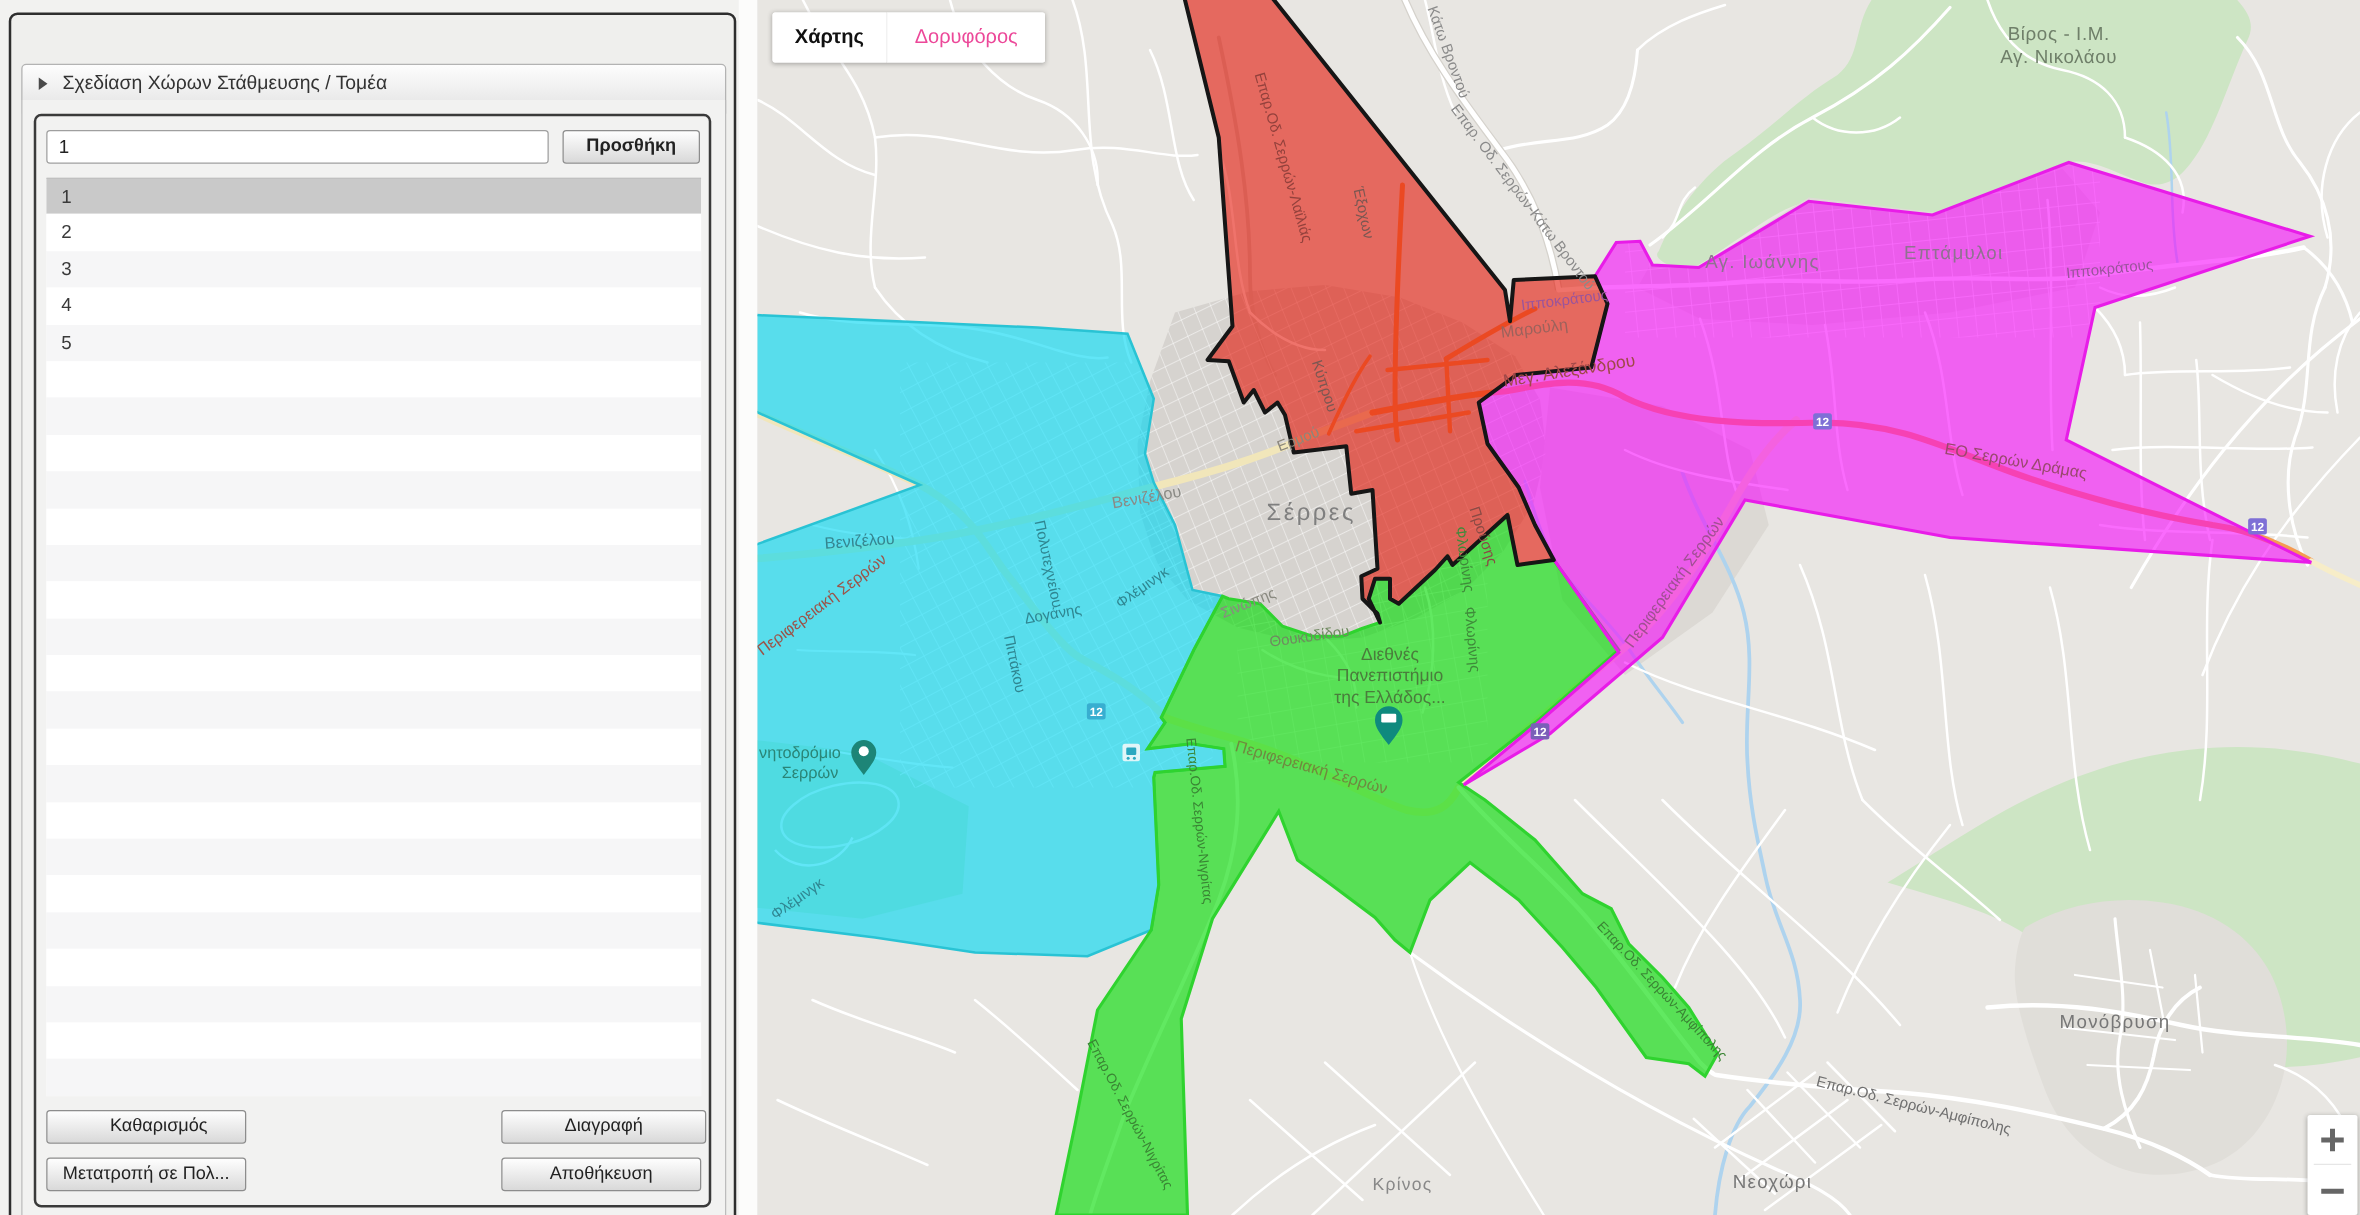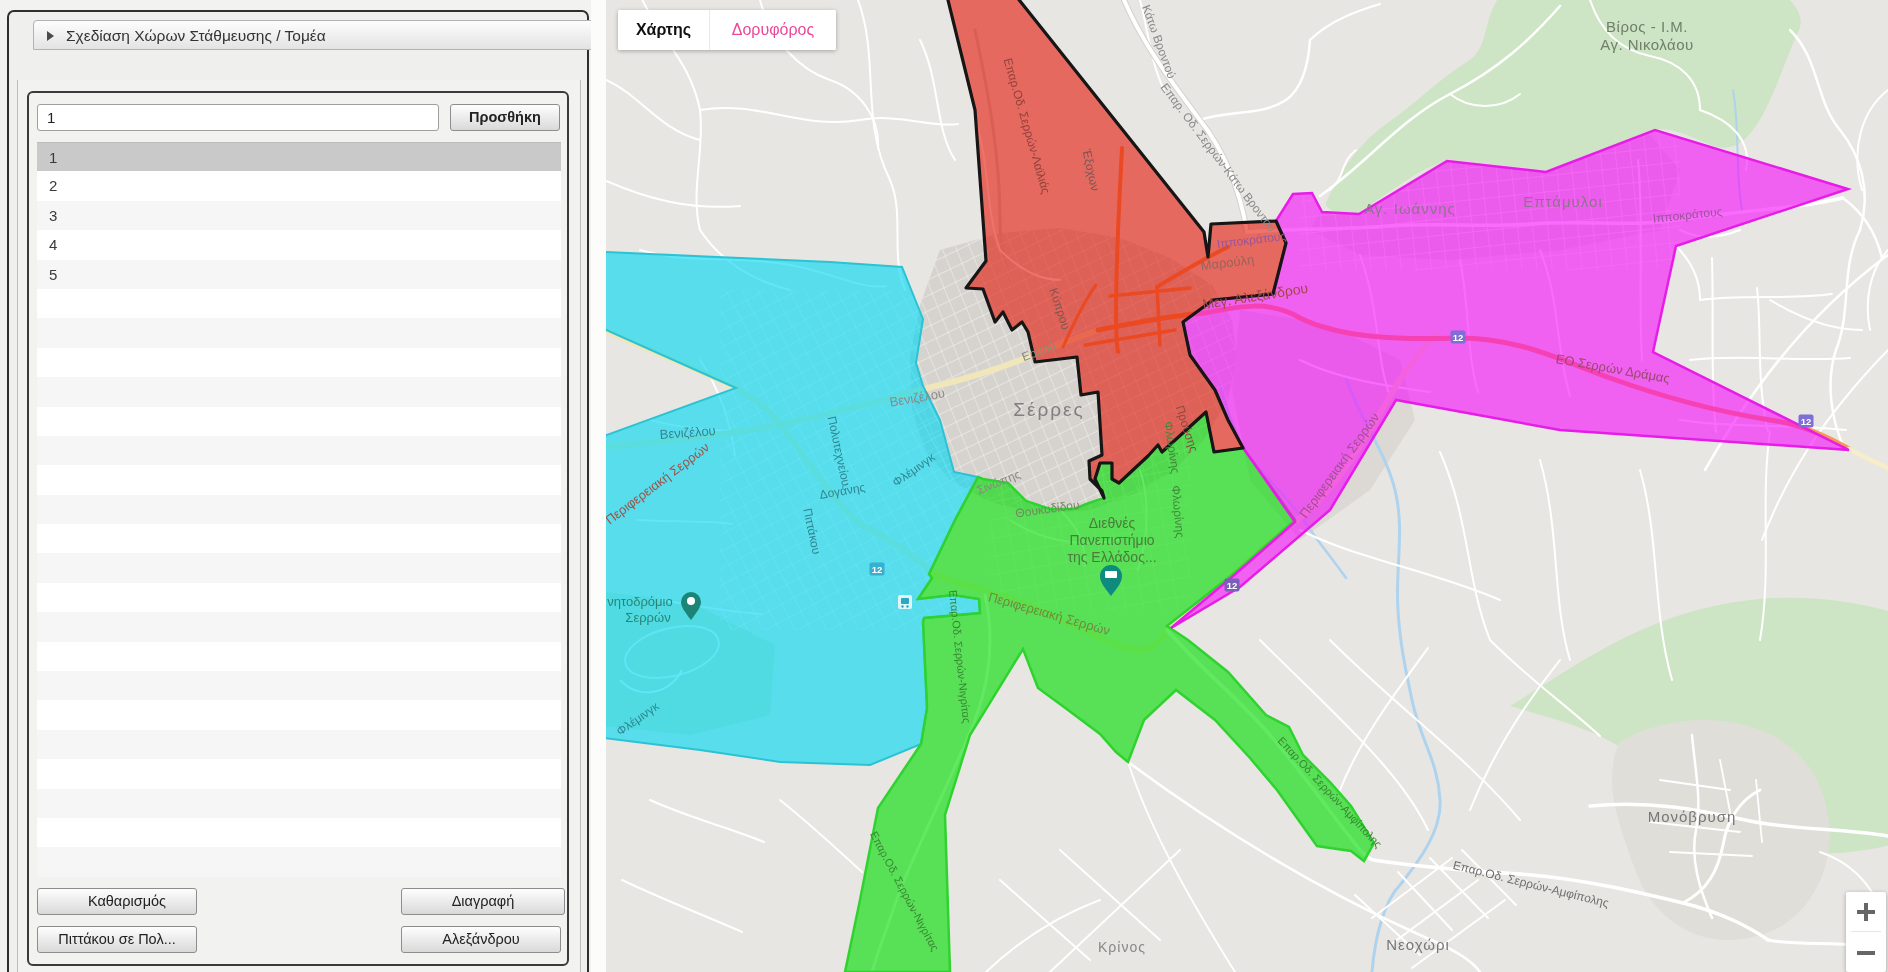--- a/index.html
+++ b/index.html
@@ -1,18 +1,18 @@
 <!DOCTYPE html>
 <html><head>
 <meta charset="utf-8">
 <style>
   * { margin:0; padding:0; box-sizing:border-box; }
   html,body { width:1888px; height:972px; overflow:hidden; background:#f2f2f0; font-family:"Liberation Sans", sans-serif; }
   #panel { position:absolute; left:7px; top:10px; width:582px; height:975px; background:#efefed; border:2px solid #2e2e2e; border-radius:7px 7px 0 0; }
-  .hdr { position:absolute; left:24px; width:564px; height:30px; background:linear-gradient(#fdfdfd,#e3e3e3); border:1px solid #b3b3b3; color:#333; font-size:15.5px; line-height:29px; padding-left:32px; }
+  .hdr { position:absolute; left:8px; width:564px; height:40px; background:linear-gradient(#fdfdfd,#e3e3e3); border:1px solid #b3b3b3; color:#333; font-size:15.5px; line-height:29px; padding-left:32px;margin-top:31px; }
   #hdr1 { top:8px; border-radius:4px 4px 0 0; }
   #hdr2 { top:38px; background:linear-gradient(#f5f5f5,#e0e0e0); }
   .arr { position:absolute; left:13px; top:11px; width:0; height:0; }
   #hdr1 .arr { border-top:5px solid transparent; border-bottom:5px solid transparent; border-left:7px solid #4a4a4a; top:10px; }
   #hdr2 .arr { border-left:5.5px solid transparent; border-right:5.5px solid transparent; border-top:7px solid #4a4a4a; top:12px; }
   #content { position:absolute; left:8px; top:68px; width:564px; height:905px; background:#f2f2f1; border-left:1px solid #bcbcbc; border-right:1px solid #bcbcbc; }
   #innerbox { position:absolute; left:9px; top:11px; width:542px; height:875px; border:2px solid #3a3a3a; border-radius:6px; }
   #txt { position:absolute; left:8px; top:11px; width:402px; height:27px; background:#fff; border:1px solid #9f9f9f; border-radius:3px; font-size:15px; color:#222; padding-left:9px; font-family:"Liberation Sans", sans-serif; }
   #addbtn { left:421px; top:11px; width:110px; height:27px;font-weight:bold; }
   .btn { position:absolute; background:linear-gradient(#fefefe,#d9d9d9); border:1px solid #8d8d8d; border-radius:3px; font-size:14.5px; color:#222; text-align:center; line-height:25px; }
@@ -67,22 +67,22 @@
         <div class="row alt"></div>
         <div class="row"></div>
         <div class="row alt"></div>
         <div class="row"></div>
         <div class="row alt"></div>
         <div class="row"></div>
         <div class="row alt"></div>
       </div>
       <div class="btn" id="clearbtn">Καθαρισμός</div>
       <div class="btn" id="delbtn">Διαγραφή</div>
-      <div class="btn" id="convbtn">Πιττάκου σε Πολ...</div>
-      <div class="btn" id="savebtn">Αλεξάνδρου</div>
+      <div class="btn" id="convbtn">Μετατροπή σε Πολ...</div>
+      <div class="btn" id="savebtn">Αποθήκευση</div>
     </div>
   </div>
 </div>
 <div id="gap"></div>
 <div id="map">
 <svg width="1282" height="972" viewBox="606 0 1282 972" style="position:absolute;left:0;top:0">
 <defs>
 <pattern id="gA" width="13" height="13" patternUnits="userSpaceOnUse" patternTransform="rotate(-22)">
           <line x1="0" y1="0" x2="0" y2="13" stroke="#ffffff" stroke-width="1.4"></line>
         </pattern>

